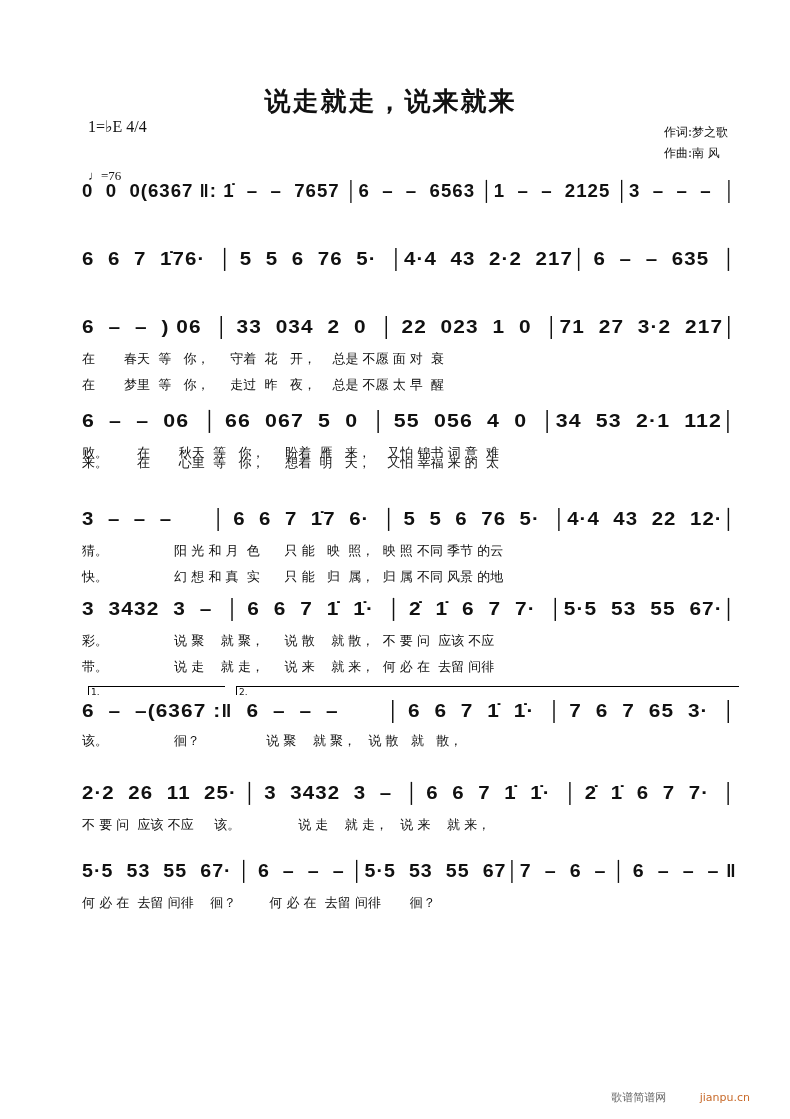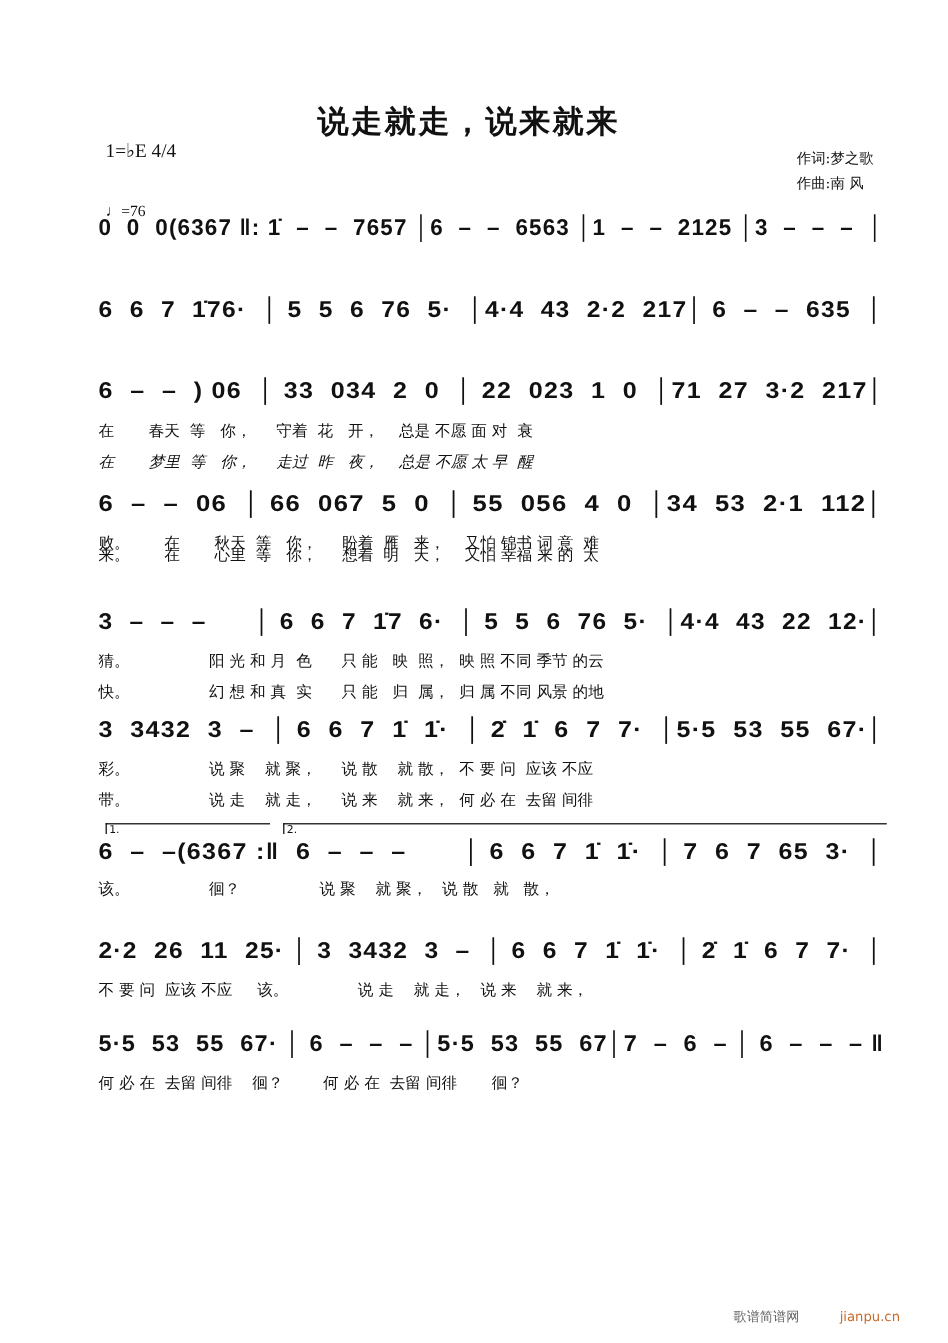--- a/index.html
+++ b/index.html
@@ -23,21 +23,21 @@
 <div class="credits">
   <div>作词:梦之歌</div>
   <div>作曲:南  风</div>
 </div>
 
 <div id="score">
     <div class="notes" style="left: 82px; top: 180px; transform-origin: 0px 0px; transform: scaleX(0.982009);">0  0  0(6367 ‖: 1̇  –  –  7657 │6  –  –  6563 │1  –  –  2125 │3  –  –  –  │</div>
     <div class="notes" style="left: 82px; top: 248px; transform-origin: 0px 0px; transform: scaleX(1.07908);">6  6  7  1̇76·  │ 5  5  6  76  5·  │4·4  43  2·2  217│ 6  –  –  635  │</div>
     <div class="notes" style="left: 82px; top: 316px; transform-origin: 0px 0px; transform: scaleX(1.09715);">6  –  –  ) 06  │ 33  034  2  0  │ 22  023  1  0  │71  27  3·2  217│</div>
     <div class="lyr" style="left: 82px; top: 350px;">在       春天  等   你，     守着  花   开，    总是 不愿 面 对  衰</div>
-    <div class="lyr" style="left: 82px; top: 376px; font-style: italic;">在       梦里  等   你，     走过  昨   夜，    总是 不愿 太 早  醒</div>
+    <div class="lyr" style="left: 82px; top: 376px;">在       梦里  等   你，     走过  昨   夜，    总是 不愿 太 早  醒</div>
     <div class="notes" style="left: 82px; top: 410px; transform-origin: 0px 0px; transform: scaleX(1.1235);">6  –  –  06  │ 66  067  5  0  │ 55  056  4  0  │34  53  2·1  112│</div>
     <div class="lyr" style="left: 82px; top: 444px; text-align: right;">败。       在       秋天  等   你，     盼着  雁   来，    又怕 锦书 词 意  难</div>
     <div class="lyr" style="left: 82px; top: 454px;">来。       在       心里  等   你，     想着  明   天，    又怕 幸福 来 的  太</div>
     <div class="notes" style="left: 82px; top: 508px; transform-origin: 0px 0px; transform: scaleX(1.07377);">3  –  –  –      │ 6  6  7  1̇7  6·  │ 5  5  6  76  5·  │4·4  43  22  12·│</div>
     <div class="lyr" style="left: 82px; top: 542px;">猜。                阳 光 和 月  色      只 能   映  照，  映 照 不同 季节 的云</div>
     <div class="lyr" style="left: 82px; top: 568px;">快。                幻 想 和 真  实      只 能   归  属，  归 属 不同 风景 的地</div>
     <div class="notes" style="left: 82px; top: 598px; transform-origin: 0px 0px; transform: scaleX(1.09899);">3  3432  3  –  │ 6  6  7  1̇  1̇·  │ 2̇  1̇  6  7  7·  │5·5  53  55  67·│</div>
     <div class="lyr" style="left: 82px; top: 632px;">彩。                说 聚    就 聚，     说 散    就 散，  不 要 问  应该 不应</div>
     <div class="lyr" style="left: 82px; top: 658px; text-align: center;">带。                说 走    就 走，     说 来    就 来，  何 必 在  去留 间徘</div>
     <div class="notes" style="left: 82px; top: 700px; transform-origin: 0px 0px; transform: scaleX(1.09715);">6  –  –(6367 :‖  6  –  –  –       │ 6  6  7  1̇  1̇·  │ 7  6  7  65  3·  │</div>

